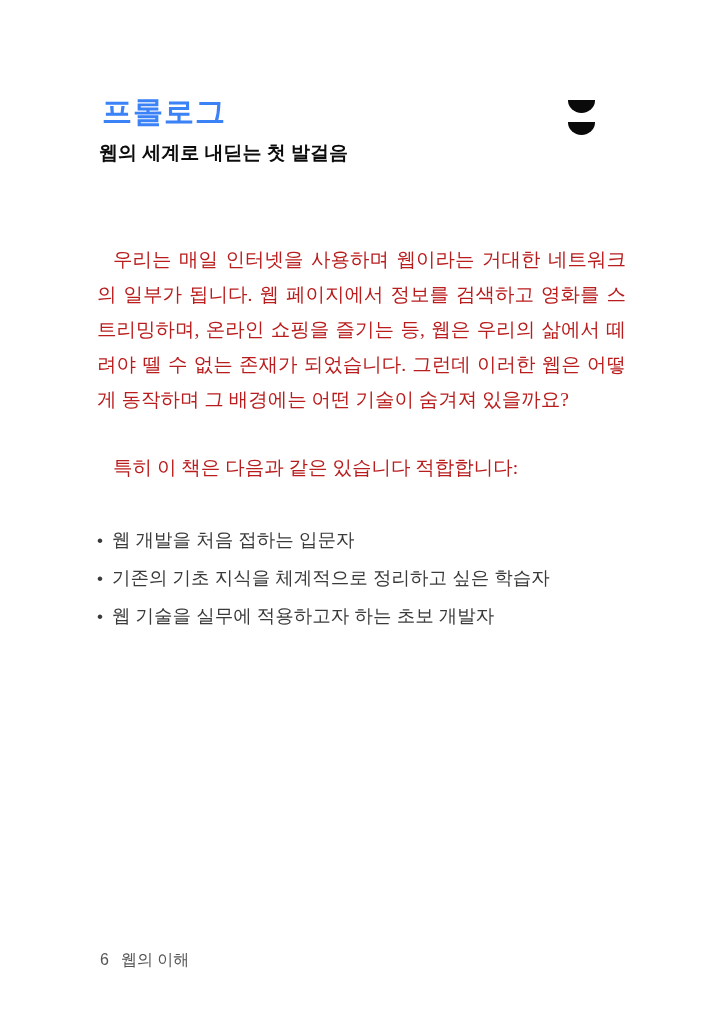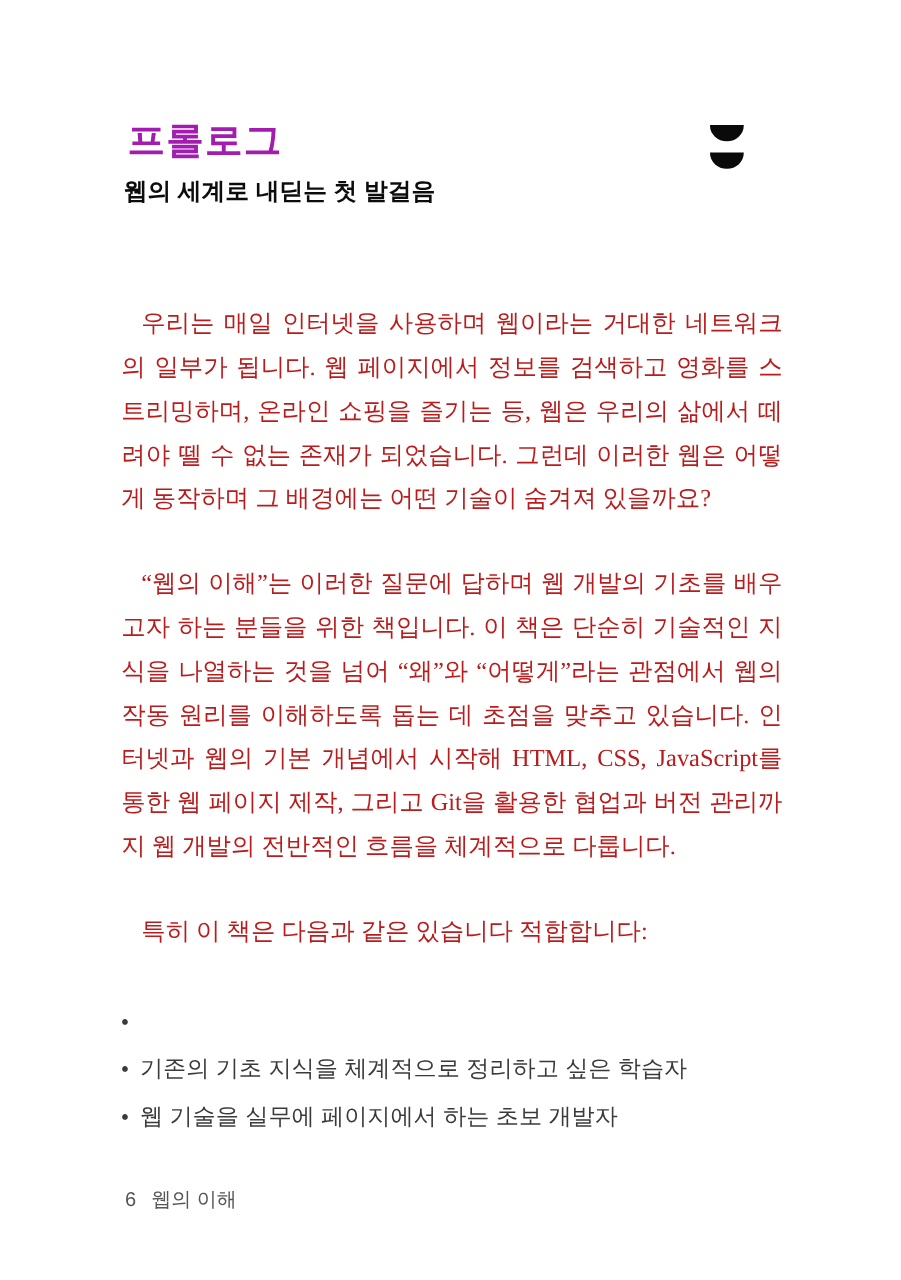--- a/index.html
+++ b/index.html
@@ -15,21 +15,21 @@
     color: #1f1f1f;
   }
   .header-title {
     position: absolute;
     left: 102px;
     top: 92px;
     font-family: "Liberation Sans", "DejaVu Sans", sans-serif;
     font-size: 30px;
     font-weight: 800;
     letter-spacing: 1px;
-    color: #a21caf;
+    color: #3b82f6;
   }
   .header-subtitle {
     position: absolute;
     left: 99px;
     top: 140px;
     font-family: "Liberation Sans", "DejaVu Sans", sans-serif;
     font-size: 19px;
     font-weight: 700;
     color: #0c0c0c;
   }
@@ -91,34 +91,34 @@
 
   <div class="header-subtitle">웹의 세계로 내딛는 첫 발걸음</div>
 
   <div class="logo-mark">
     <div class="logo-half"></div>
     <div class="logo-half"></div>
   </div>
 
   <div class="body-block">
     <p class="para">우리는 매일 인터넷을 사용하며 웹이라는 거대한 네트워크의 일부가 됩니다. 웹 페이지에서 정보를 검색하고 영화를 스트리밍하며, 온라인 쇼핑을 즐기는 등, 웹은 우리의 삶에서 떼려야 뗄 수 없는 존재가 되었습니다. 그런데 이러한 웹은 어떻게 동작하며 그 배경에는 어떤 기술이 숨겨져 있을까요?</p>
-    <p class="para">“웹의 이해”는 이러한 질문에 답하며 웹 개발의 기초를 배우고자 하는 분들을 위한 책입니다. 이 책은 단순히 기술적인 지식을 나열하는 것을 넘어 “왜”와 “어떻게”라는 관점에서 웹의 작동 원리를 이해하도록 돕는 데 초점을 맞추고 있습니다. 인터넷과 웹의 기본 개념에서 시작해 HTML, CSS, JavaScript를 통한 웹 페이지 제작, 그리고 Git을 활용한 협업과 버전 관리까지 웹 개발의 전반적인 흐름을 체계적으로 다룹니다.</p>
     <p class="para para-last">특히 이 책은 다음과 같은 있습니다 적합합니다:</p>
 
     <ul class="bullet-list">
       <li>
         <span class="bullet-glyph">•</span>
+        <span>웹 개발을 처음 접하는 입문자</span>
       </li>
       <li>
         <span class="bullet-glyph">•</span>
         <span>기존의 기초 지식을 체계적으로 정리하고 싶은 학습자</span>
       </li>
       <li>
         <span class="bullet-glyph">•</span>
-        <span>웹 기술을 실무에 페이지에서 하는 초보 개발자</span>
+        <span>웹 기술을 실무에 적용하고자 하는 초보 개발자</span>
       </li>
     </ul>
   </div>
 
   <div class="page-footer">
     <span class="pg-num">6</span><span>웹의 이해</span>
   </div>
 
 </div>
 

